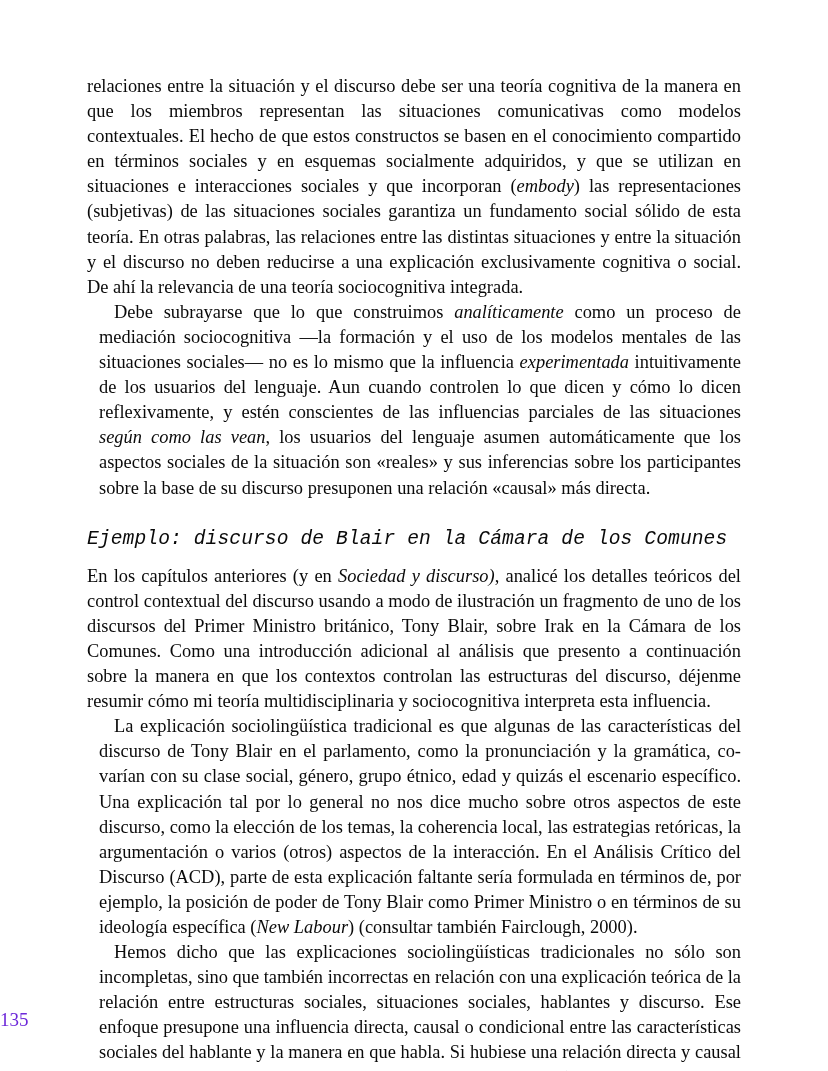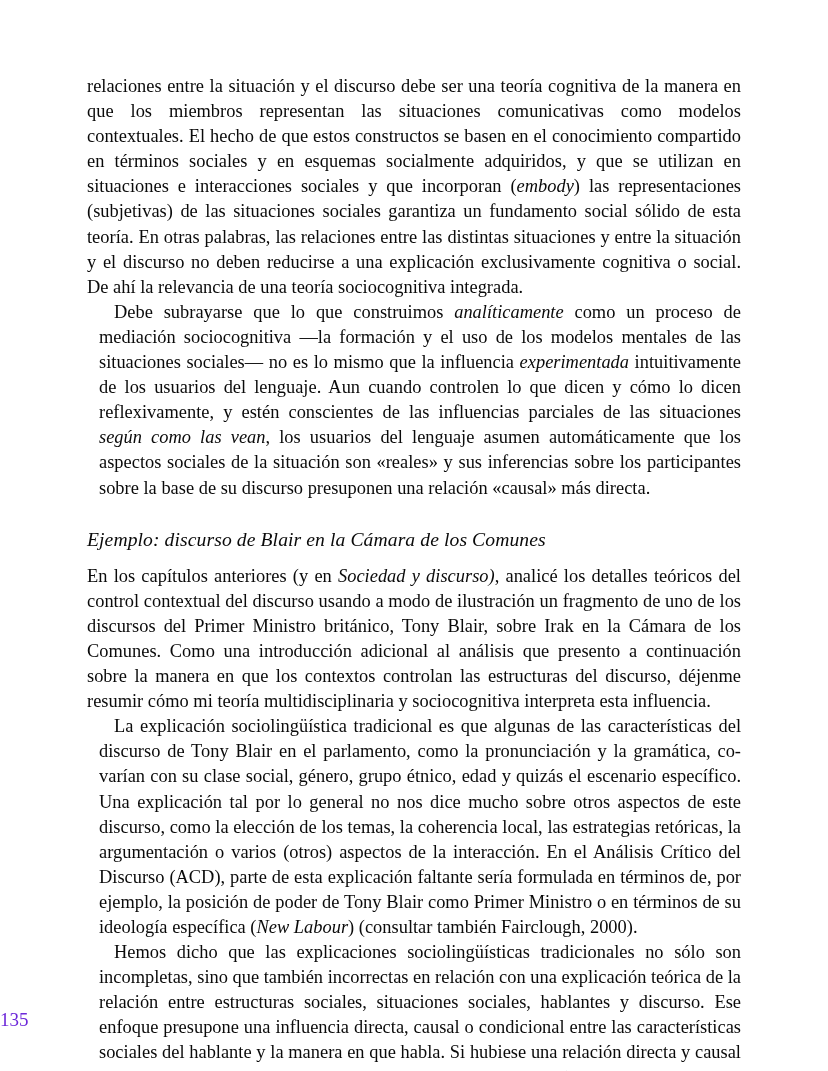--- a/index.html
+++ b/index.html
@@ -48,20 +48,21 @@
     text-indent: 0;
   }
   h2.section-heading {
     margin: 0;
     font-size: 19.6px;
     line-height: 25.1px;
     font-style: italic;
     font-weight: normal;
     text-align: left;
     letter-spacing: 0.1px;
+    font-family: Liberation Mono, monospace;
   }
   .gap-before-heading {
     height: 26px;
   }
   .gap-after-heading {
     height: 12px;
   }
   em {
     font-style: italic;
   }

